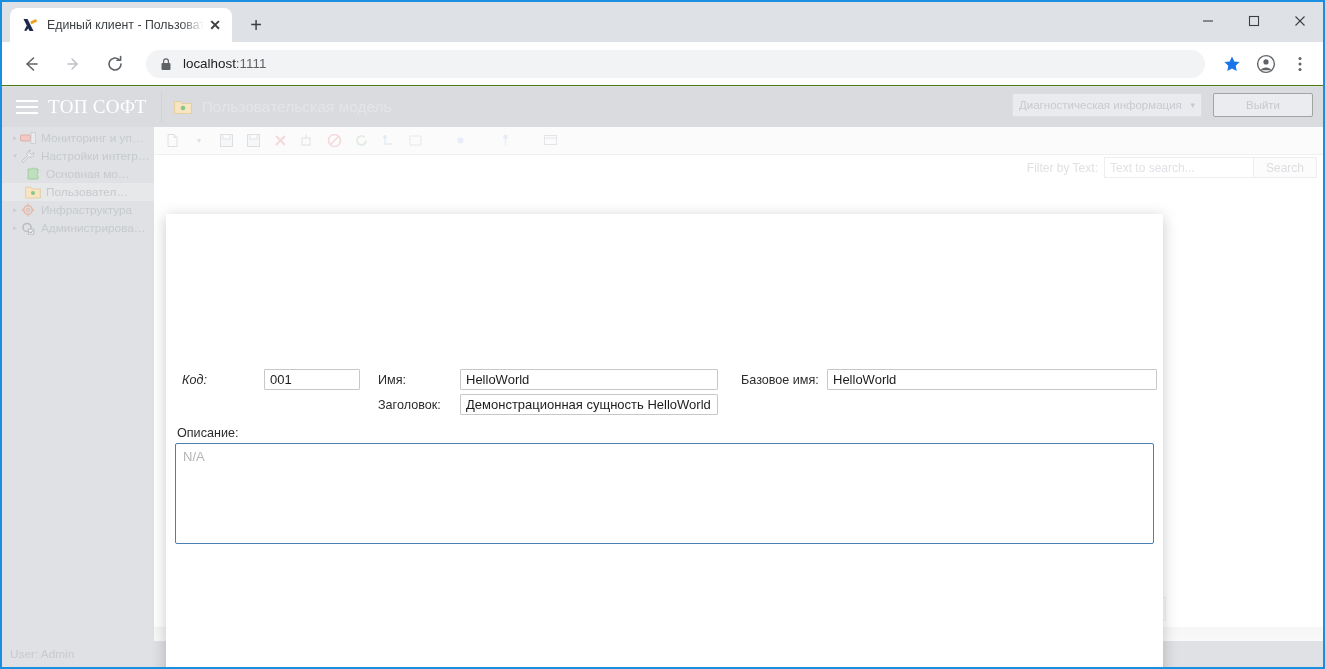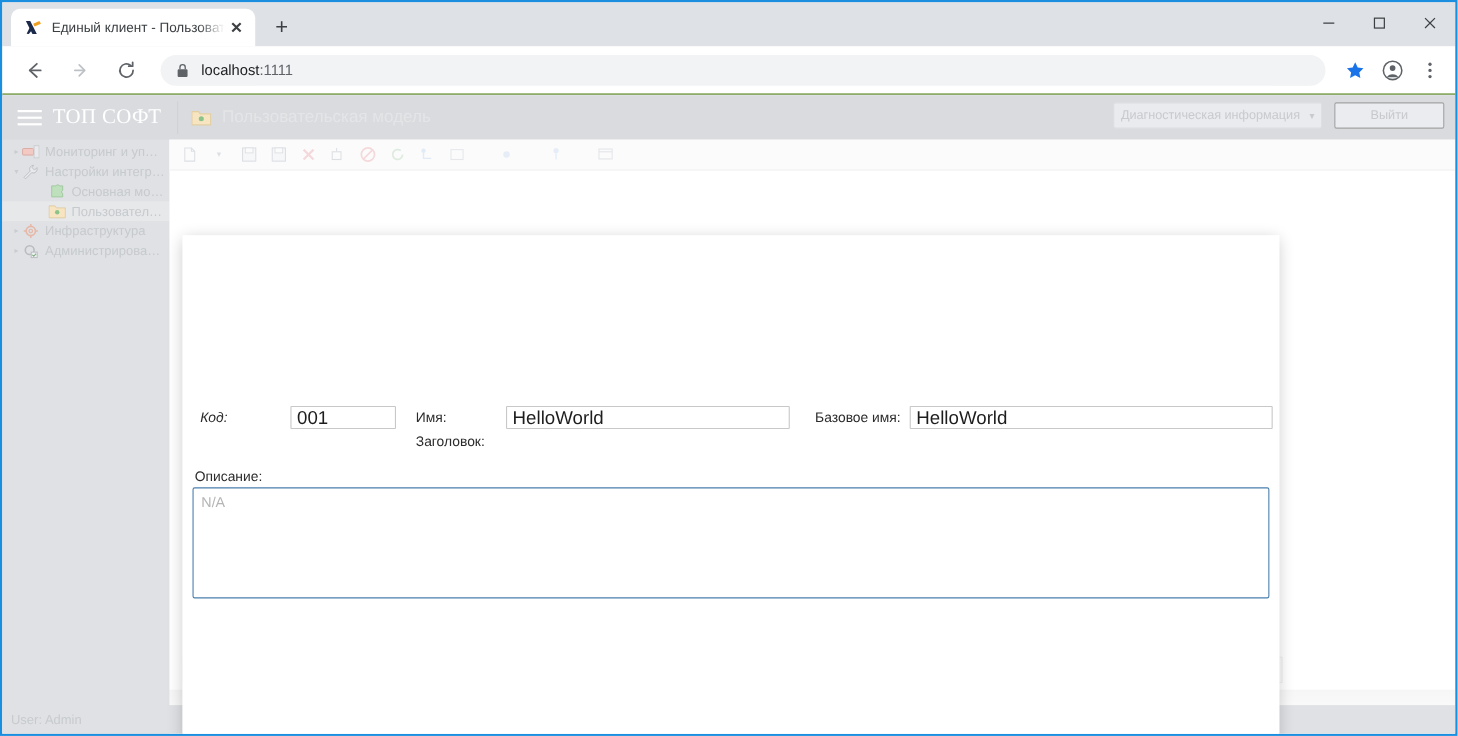--- a/index.html
+++ b/index.html
@@ -155,21 +155,21 @@
   .tree-item {
     display: flex; align-items: center; height: 18px;
     font-size: 11.8px; color: #c7cacd;
     white-space: nowrap; overflow: hidden;
   }
   .tree-item.selected { background: #e6e8ea; }
   .tw { width: 10px; flex: 0 0 10px; display:flex; align-items:center; justify-content:center;
         font-size: 7px; color: #c9ccd0; }
   .ti { width: 16px; height: 14px; flex: 0 0 16px; margin-right: 5px; position: relative; }
   .lvl1 { padding-left: 8px; }
-  .lvl2 { padding-left: 42px; }
+  .lvl2 { padding-left: 23px; }
 
   
   .content-area {
     position: absolute; left: 152px; top: 40px; width: 1169px; height: 540px;
     background: #ffffff;
   }
   .content-toolbar {
     position: absolute; left: 0; top: 0; width: 1169px; height: 28px;
     background: #fbfbfc; border-bottom: 1px solid #f0f0f1;
     display: flex; align-items: center; padding-left: 6px; gap: 3px;
@@ -231,21 +231,21 @@
     height: 465px; background: #ffffff;
   }
 
   
   .form-area { position: absolute; left: 0; top: 0; width: 997px; }
   .lbl { font-size: 12.6px; color: #2b2b2b; }
   .inp {
     background: #ffffff;
     border: 1px solid #c8c8c8;
     height: 21px;
-    font-size: 17px;
+    font-size: 13px;
     color: #1d1d1d;
     display: flex; align-items: center;
     padding: 0 5px;
     border-radius: 1px;
   }
   .row-code { position: absolute; left: 16px; top: 155px; display: flex; align-items: center; }
   .row-code .lbl { width: 82px; font-style: italic; }
   .row-code .inp { width: 96px; }
 
   .row-name { position: absolute; left: 212px; top: 155px; display: flex; align-items: center; }
@@ -531,20 +531,25 @@
           </div>
         <div class="ctb-lbl">&nbsp;</div>
         <div class="ctb">
             <svg width="15" height="15" viewBox="0 0 15 15">
               <rect x="1.5" y="2.5" width="12" height="9" fill="none" stroke="#7b8594" stroke-width="1"></rect>
               <line x1="1.5" y1="5" x2="13.5" y2="5" stroke="#7b8594" stroke-width="1"></line>
             </svg>
           </div>
       </div>
 
+      <div class="filter-row">
+        <span class="filter-lbl">Filter by Text:</span>
+        <span class="filter-input">Text to search...</span>
+        <span class="filter-btn">Search</span>
+      </div>
 
       <div class="grid-strip"></div>
       <div class="content-shadow-bottom"></div>
     </div>
 
     <div class="statusbar">
       <span>User: Admin</span>
     </div>
 
     <div class="modal">
@@ -558,20 +563,21 @@
             <span class="inp">001</span>
           </div>
 
           <div class="row-name">
             <span class="lbl">Имя:</span>
             <span class="inp">HelloWorld</span>
           </div>
 
           <div class="row-caption">
             <span class="lbl">Заголовок:</span>
+            <span class="inp">Демонстрационная сущность HelloWorld</span>
           </div>
 
           <div class="row-base">
             <span class="lbl">Базовое имя:</span>
             <span class="inp">HelloWorld</span>
           </div>
 
           <div class="desc-label">Описание:</div>
           <div class="desc-box">N/A</div>
         </div>

